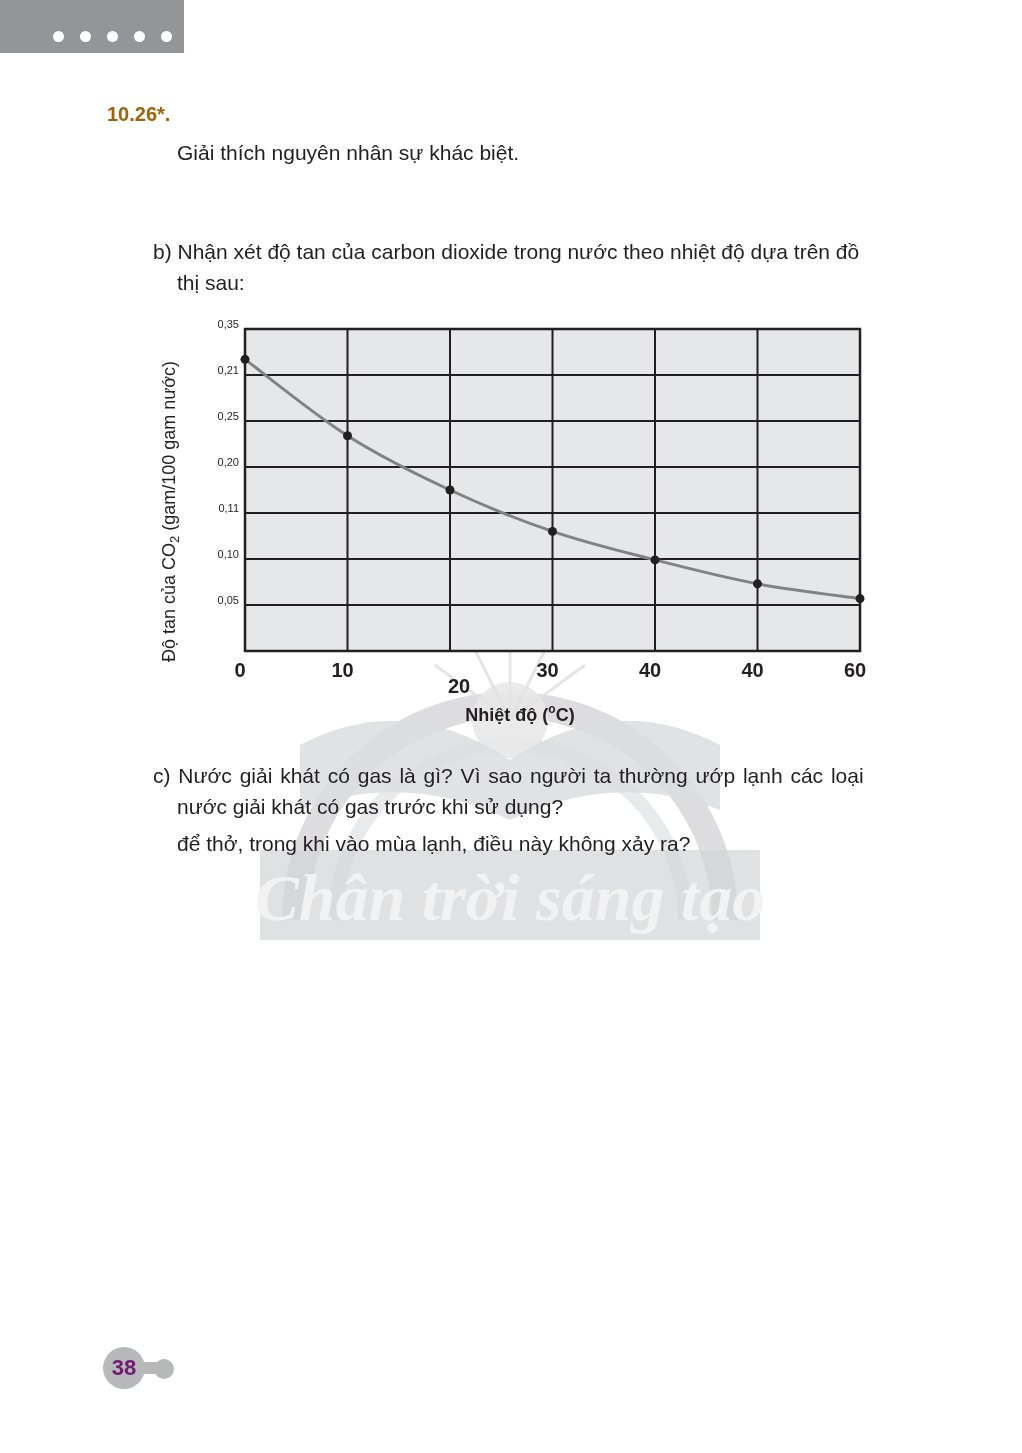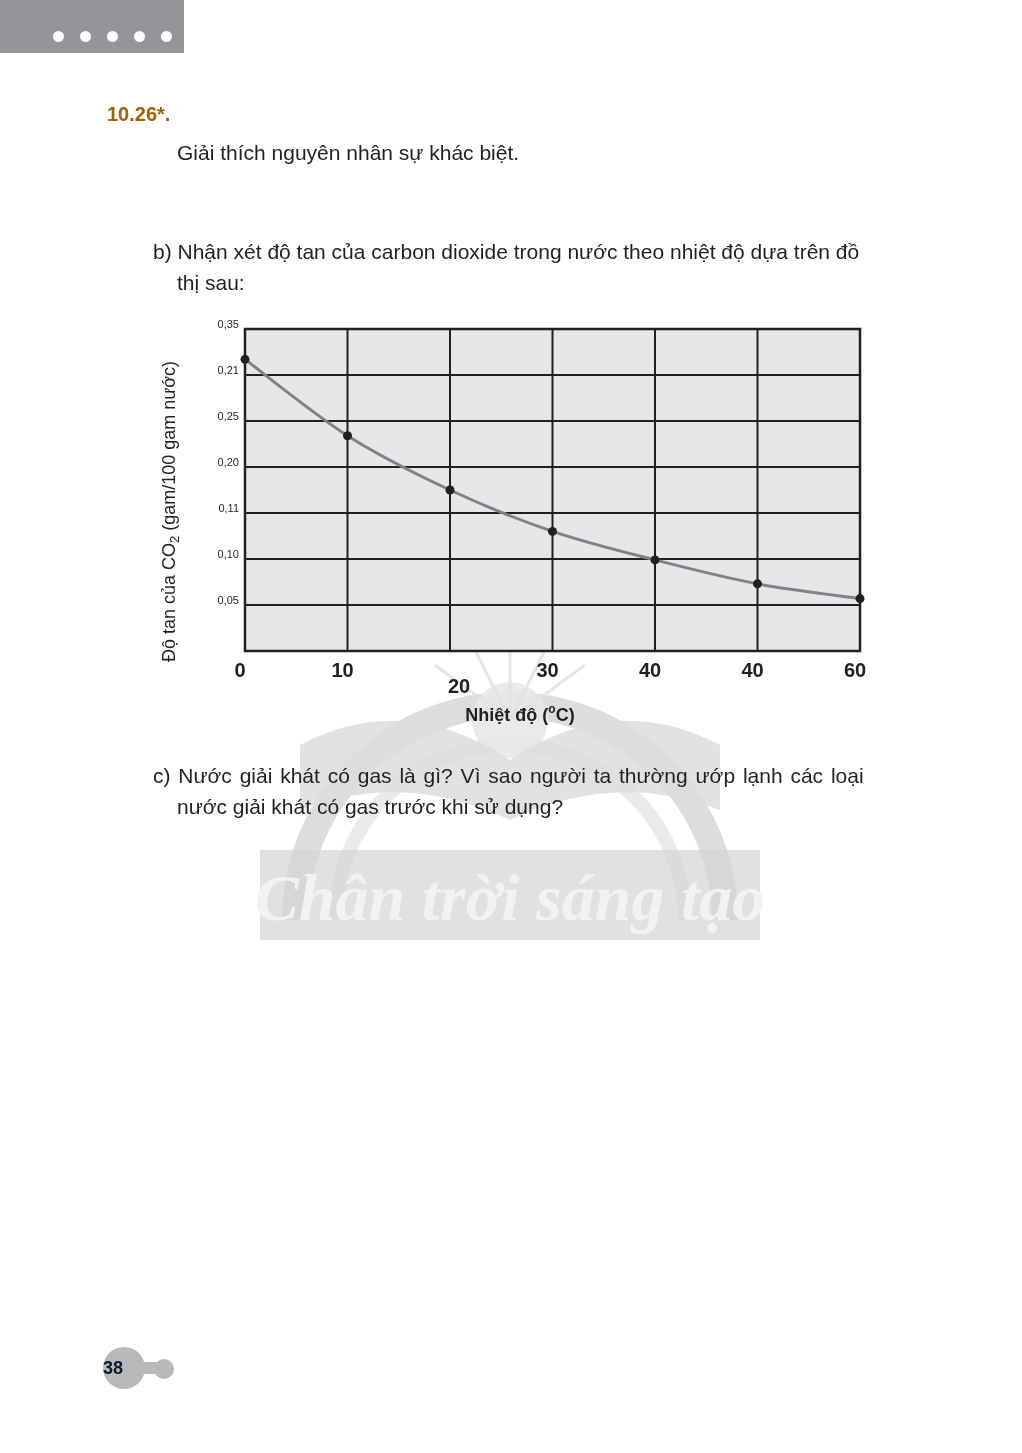--- a/index.html
+++ b/index.html
@@ -15,21 +15,21 @@
   .sub { font-size: 13px; vertical-align: -4px; }
   .sup { font-size: 12px; vertical-align: 8px; }
   .chart { position: absolute; left: 150px; top: 305px; width: 740px; height: 430px; }
   .chart svg { position: absolute; left: 0; top: 0; }
   .ylabel { position: absolute; left: -150px; top: 195px; width: 340px; text-align: center;
             transform: rotate(-90deg); font-size: 18px; white-space: nowrap; }
   .ytick { position: absolute; width: 90px; text-align: right; font-size: 11px; }
   .xtick { position: absolute; width: 60px; text-align: center; font-size: 20px; font-weight: bold; }
   .xlabel { position: absolute; left: 270px; top: 397px; width: 200px; text-align: center; font-size: 18px; font-weight: bold; }
   .page-num { position: absolute; left: 103px; top: 1347px; width: 42px; height: 42px; border-radius: 50%;
-              background: #b7b8ba; line-height: 42px; font-size: 18px; font-weight: bold; color: #0f172a; }
+              background: #b7b8ba; text-align: center; line-height: 42px; font-size: 22px; font-weight: bold; color: #701a75; }
   .page-bridge { position: absolute; left: 138px; top: 1362px; width: 20px; height: 12px; background: #b7b8ba; }
   .page-knob { position: absolute; left: 154px; top: 1359px; width: 20px; height: 20px; border-radius: 50%; background: #b7b8ba; }
 </style>
 </head>
 <body>
 
 <div class="top-tab">
   <span class="dot" style="left:53px"></span>
   <span class="dot" style="left:80px"></span>
   <span class="dot" style="left:107px"></span>
@@ -112,17 +112,18 @@
     </div>
   <div class="xlabel"><span>Nhiệt độ (</span><span class="sup">o</span><span>C)</span></div>
 </div>
 
 <div class="para" style="top:760px">
   <span class="line" style="word-spacing:2px">c) Nước giải khát có gas là gì? Vì sao người ta thường ướp lạnh các loại</span>
   <span class="line indent">nước giải khát có gas trước khi sử dụng?</span>
 </div>
 
 <div class="para" style="top:828px">
+  <span class="line indent">để thở, trong khi vào mùa lạnh, điều này không xảy ra?</span>
 </div>
 
 <div class="page-bridge"></div>
 <div class="page-knob"></div>
 <div class="page-num">38</div>
 
 </body></html>

